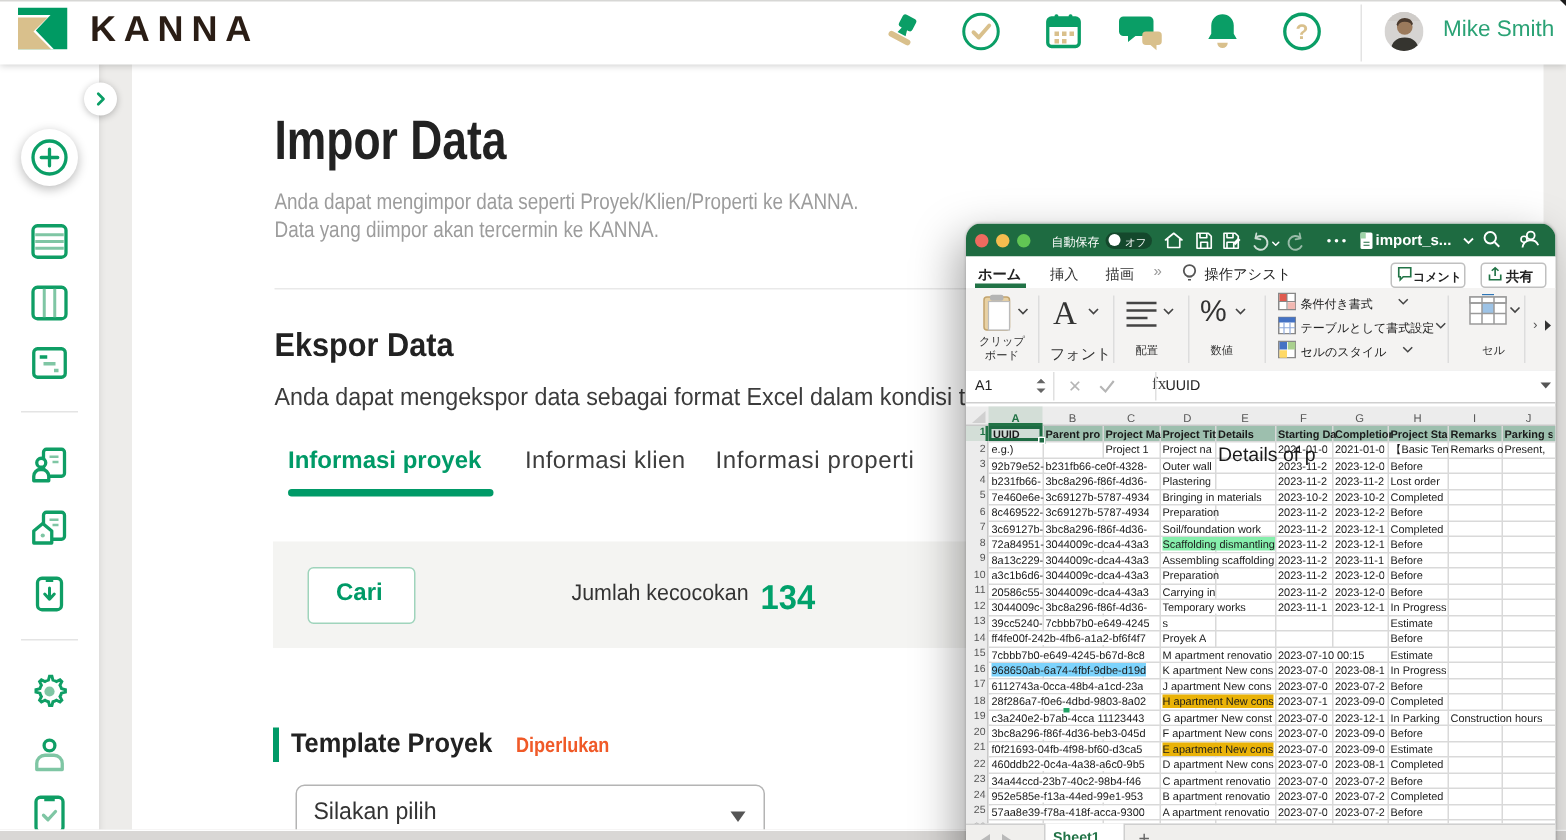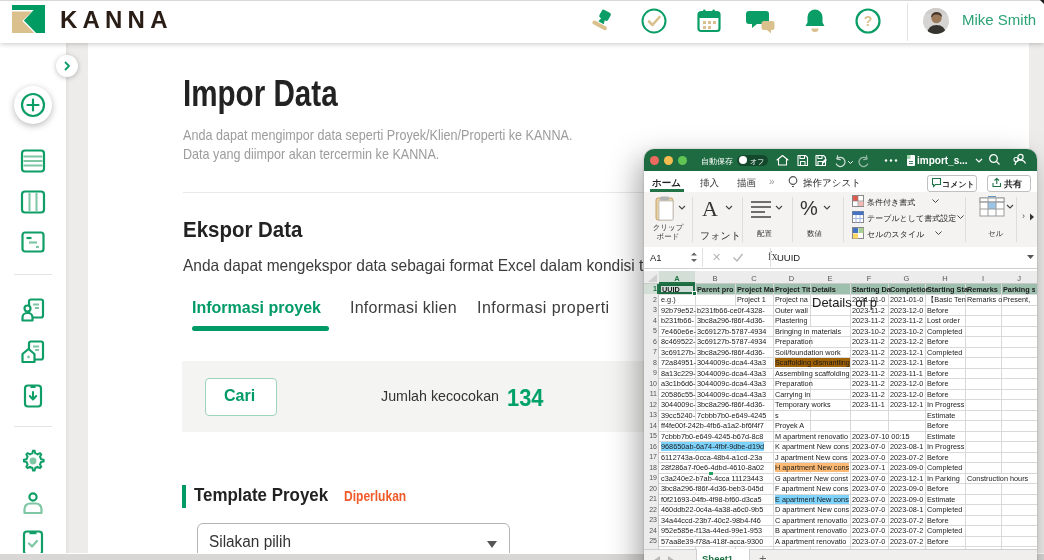--- a/index.html
+++ b/index.html
@@ -379,21 +379,21 @@
 <div class="abs" style="left:281px;top:134.5px;width:1px;height:265.5px;background:#d9d9d9;"></div>
 <div class="abs" style="left:321px;top:134.5px;width:1px;height:265.5px;background:#d9d9d9;"></div>
 <div class="abs" style="left:357px;top:134.5px;width:1px;height:265.5px;background:#d9d9d9;"></div>
 <div class="abs nw" style="left:17px;top:135.7px;font-size:7.3px;font-weight:bold;color:#1a1a1a;max-width:374px;overflow:hidden;">UUID</div>
 <div class="abs nw" style="left:53px;top:135.7px;font-size:7.3px;font-weight:bold;color:#1a1a1a;max-width:338px;overflow:hidden;">Parent pro</div>
 <div class="abs nw" style="left:93px;top:135.7px;font-size:7.3px;font-weight:bold;color:#1a1a1a;max-width:298px;overflow:hidden;">Project Ma</div>
 <div class="abs nw" style="left:131px;top:135.7px;font-size:7.3px;font-weight:bold;color:#1a1a1a;max-width:260px;overflow:hidden;">Project Tit</div>
 <div class="abs nw" style="left:168px;top:135.7px;font-size:7.3px;font-weight:bold;color:#1a1a1a;max-width:223px;overflow:hidden;">Details</div>
 <div class="abs nw" style="left:208px;top:135.7px;font-size:7.3px;font-weight:bold;color:#1a1a1a;max-width:183px;overflow:hidden;">Starting Dа</div>
 <div class="abs nw" style="left:246px;top:135.7px;font-size:7.3px;font-weight:bold;color:#1a1a1a;max-width:145px;overflow:hidden;">Completior</div>
-<div class="abs nw" style="left:283px;top:135.7px;font-size:7.3px;font-weight:bold;color:#1a1a1a;max-width:108px;overflow:hidden;">Starting Stа</div>
+<div class="abs nw" style="left:283px;top:135.7px;font-size:7.3px;font-weight:bold;color:#1a1a1a;max-width:108px;overflow:hidden;">Project Stа</div>
 <div class="abs nw" style="left:323px;top:135.7px;font-size:7.3px;font-weight:bold;color:#1a1a1a;max-width:68px;overflow:hidden;">Remarks</div>
 <div class="abs nw" style="left:359px;top:135.7px;font-size:7.3px;font-weight:bold;color:#1a1a1a;max-width:32px;overflow:hidden;">Parking s</div>
 <div class="abs nw" style="left:17px;top:146.2px;font-size:7.3px;font-weight:normal;color:#1a1a1a;max-width:374px;overflow:hidden;">e.g.)</div>
 <div class="abs nw" style="left:93px;top:146.2px;font-size:7.3px;font-weight:normal;color:#1a1a1a;max-width:298px;overflow:hidden;">Project 1</div>
 <div class="abs nw" style="left:131px;top:146.2px;font-size:7.3px;font-weight:normal;color:#1a1a1a;max-width:260px;overflow:hidden;">Project na</div>
 <div class="abs nw" style="left:168px;top:146.2px;font-size:13px;font-weight:normal;color:#1a1a1a;max-width:223px;overflow:hidden;">Details of p</div>
 <div class="abs nw" style="left:208px;top:146.2px;font-size:7.3px;font-weight:normal;color:#1a1a1a;max-width:183px;overflow:hidden;">2021-01-0</div>
 <div class="abs nw" style="left:246px;top:146.2px;font-size:7.3px;font-weight:normal;color:#1a1a1a;max-width:145px;overflow:hidden;">2021-01-0</div>
 <div class="abs nw" style="left:283px;top:146.2px;font-size:7.3px;font-weight:normal;color:#1a1a1a;max-width:108px;overflow:hidden;">【Basic Ten</div>
 <div class="abs nw" style="left:323px;top:146.2px;font-size:7.3px;font-weight:normal;color:#1a1a1a;max-width:68px;overflow:hidden;">Remarks o</div>
@@ -423,21 +423,21 @@
 <div class="abs nw" style="left:246px;top:188.2px;font-size:7.3px;font-weight:normal;color:#1a1a1a;max-width:145px;overflow:hidden;">2023-12-2</div>
 <div class="abs nw" style="left:283px;top:188.2px;font-size:7.3px;font-weight:normal;color:#1a1a1a;max-width:108px;overflow:hidden;">Before</div>
 <div class="abs nw" style="left:17px;top:198.7px;font-size:7.3px;font-weight:normal;color:#1a1a1a;max-width:374px;overflow:hidden;">3c69127b-</div>
 <div class="abs nw" style="left:53px;top:198.7px;font-size:7.3px;font-weight:normal;color:#1a1a1a;background:#fff;max-width:338px;overflow:hidden;">3bc8a296-f86f-4d36-</div>
 <div class="abs nw" style="left:131px;top:198.7px;font-size:7.3px;font-weight:normal;color:#1a1a1a;background:#fff;max-width:260px;overflow:hidden;">Soil/foundation work</div>
 <div class="abs nw" style="left:208px;top:198.7px;font-size:7.3px;font-weight:normal;color:#1a1a1a;max-width:183px;overflow:hidden;">2023-11-2</div>
 <div class="abs nw" style="left:246px;top:198.7px;font-size:7.3px;font-weight:normal;color:#1a1a1a;max-width:145px;overflow:hidden;">2023-12-1</div>
 <div class="abs nw" style="left:283px;top:198.7px;font-size:7.3px;font-weight:normal;color:#1a1a1a;max-width:108px;overflow:hidden;">Completed</div>
 <div class="abs nw" style="left:17px;top:209.2px;font-size:7.3px;font-weight:normal;color:#1a1a1a;max-width:374px;overflow:hidden;">72a84951-</div>
 <div class="abs nw" style="left:53px;top:209.2px;font-size:7.3px;font-weight:normal;color:#1a1a1a;background:#fff;max-width:338px;overflow:hidden;">3044009c-dca4-43a3</div>
-<div class="abs nw" style="left:131px;top:209.2px;font-size:7.3px;font-weight:normal;color:#1a1a1a;background:#a16207;max-width:260px;overflow:hidden;">Scaffolding dismantling</div>
+<div class="abs nw" style="left:131px;top:209.2px;font-size:7.3px;font-weight:normal;color:#1a1a1a;background:#86efac;max-width:260px;overflow:hidden;">Scaffolding dismantling</div>
 <div class="abs nw" style="left:208px;top:209.2px;font-size:7.3px;font-weight:normal;color:#1a1a1a;max-width:183px;overflow:hidden;">2023-11-2</div>
 <div class="abs nw" style="left:246px;top:209.2px;font-size:7.3px;font-weight:normal;color:#1a1a1a;max-width:145px;overflow:hidden;">2023-12-1</div>
 <div class="abs nw" style="left:283px;top:209.2px;font-size:7.3px;font-weight:normal;color:#1a1a1a;max-width:108px;overflow:hidden;">Before</div>
 <div class="abs nw" style="left:17px;top:219.7px;font-size:7.3px;font-weight:normal;color:#1a1a1a;max-width:374px;overflow:hidden;">8a13c229-</div>
 <div class="abs nw" style="left:53px;top:219.7px;font-size:7.3px;font-weight:normal;color:#1a1a1a;background:#fff;max-width:338px;overflow:hidden;">3044009c-dca4-43a3</div>
 <div class="abs nw" style="left:131px;top:219.7px;font-size:7.3px;font-weight:normal;color:#1a1a1a;background:#fff;max-width:260px;overflow:hidden;">Assembling scaffolding</div>
 <div class="abs nw" style="left:208px;top:219.7px;font-size:7.3px;font-weight:normal;color:#1a1a1a;max-width:183px;overflow:hidden;">2023-11-2</div>
 <div class="abs nw" style="left:246px;top:219.7px;font-size:7.3px;font-weight:normal;color:#1a1a1a;max-width:145px;overflow:hidden;">2023-11-1</div>
 <div class="abs nw" style="left:283px;top:219.7px;font-size:7.3px;font-weight:normal;color:#1a1a1a;max-width:108px;overflow:hidden;">Before</div>
 <div class="abs nw" style="left:17px;top:230.2px;font-size:7.3px;font-weight:normal;color:#1a1a1a;max-width:374px;overflow:hidden;">a3c1b6d6-</div>
@@ -472,38 +472,38 @@
 <div class="abs nw" style="left:17px;top:293.2px;font-size:7.3px;font-weight:normal;color:#1a1a1a;background:#7dd3fc;max-width:374px;overflow:hidden;">968650ab-6a74-4fbf-9dbe-d19d</div>
 <div class="abs nw" style="left:131px;top:293.2px;font-size:7.3px;font-weight:normal;color:#1a1a1a;background:#fff;max-width:260px;overflow:hidden;">K apartment New cons</div>
 <div class="abs nw" style="left:208px;top:293.2px;font-size:7.3px;font-weight:normal;color:#1a1a1a;max-width:183px;overflow:hidden;">2023-07-0</div>
 <div class="abs nw" style="left:246px;top:293.2px;font-size:7.3px;font-weight:normal;color:#1a1a1a;max-width:145px;overflow:hidden;">2023-08-1</div>
 <div class="abs nw" style="left:283px;top:293.2px;font-size:7.3px;font-weight:normal;color:#1a1a1a;background:#fff;max-width:108px;overflow:hidden;">In Progress</div>
 <div class="abs nw" style="left:17px;top:303.7px;font-size:7.3px;font-weight:normal;color:#1a1a1a;background:#fff;max-width:374px;overflow:hidden;">6112743a-0cca-48b4-a1cd-23a</div>
 <div class="abs nw" style="left:131px;top:303.7px;font-size:7.3px;font-weight:normal;color:#1a1a1a;background:#fff;max-width:260px;overflow:hidden;">J apartment New cons</div>
 <div class="abs nw" style="left:208px;top:303.7px;font-size:7.3px;font-weight:normal;color:#1a1a1a;max-width:183px;overflow:hidden;">2023-07-0</div>
 <div class="abs nw" style="left:246px;top:303.7px;font-size:7.3px;font-weight:normal;color:#1a1a1a;max-width:145px;overflow:hidden;">2023-07-2</div>
 <div class="abs nw" style="left:283px;top:303.7px;font-size:7.3px;font-weight:normal;color:#1a1a1a;max-width:108px;overflow:hidden;">Before</div>
-<div class="abs nw" style="left:17px;top:314.2px;font-size:7.3px;font-weight:normal;color:#1a1a1a;background:#fff;max-width:374px;overflow:hidden;">28f286a7-f0e6-4dbd-4610-8a02</div>
-<div class="abs nw" style="left:131px;top:314.2px;font-size:7.3px;font-weight:normal;color:#1a1a1a;background:#fdba74;max-width:260px;overflow:hidden;">H apartment New cons</div>
+<div class="abs nw" style="left:17px;top:314.2px;font-size:7.3px;font-weight:normal;color:#1a1a1a;background:#fff;max-width:374px;overflow:hidden;">28f286a7-f0e6-4dbd-9803-8a02</div>
+<div class="abs nw" style="left:131px;top:314.2px;font-size:7.3px;font-weight:normal;color:#1a1a1a;background:#eab308;max-width:260px;overflow:hidden;">H apartment New cons</div>
 <div class="abs nw" style="left:208px;top:314.2px;font-size:7.3px;font-weight:normal;color:#1a1a1a;max-width:183px;overflow:hidden;">2023-07-1</div>
 <div class="abs nw" style="left:246px;top:314.2px;font-size:7.3px;font-weight:normal;color:#1a1a1a;max-width:145px;overflow:hidden;">2023-09-0</div>
 <div class="abs nw" style="left:283px;top:314.2px;font-size:7.3px;font-weight:normal;color:#1a1a1a;max-width:108px;overflow:hidden;">Completed</div>
 <div class="abs nw" style="left:17px;top:324.7px;font-size:7.3px;font-weight:normal;color:#1a1a1a;background:#fff;max-width:374px;overflow:hidden;">c3a240e2-b7ab-4cca 11123443</div>
 <div class="abs nw" style="left:131px;top:324.7px;font-size:7.3px;font-weight:normal;color:#1a1a1a;background:#fff;max-width:260px;overflow:hidden;">G apartmer New const</div>
 <div class="abs nw" style="left:208px;top:324.7px;font-size:7.3px;font-weight:normal;color:#1a1a1a;max-width:183px;overflow:hidden;">2023-07-0</div>
 <div class="abs nw" style="left:246px;top:324.7px;font-size:7.3px;font-weight:normal;color:#1a1a1a;max-width:145px;overflow:hidden;">2023-12-1</div>
 <div class="abs nw" style="left:283px;top:324.7px;font-size:7.3px;font-weight:normal;color:#1a1a1a;max-width:108px;overflow:hidden;">In Parking</div>
 <div class="abs nw" style="left:323px;top:324.7px;font-size:7.3px;font-weight:normal;color:#1a1a1a;background:#fff;max-width:68px;overflow:hidden;">Construction hours</div>
 <div class="abs nw" style="left:17px;top:335.2px;font-size:7.3px;font-weight:normal;color:#1a1a1a;background:#fff;max-width:374px;overflow:hidden;">3bc8a296-f86f-4d36-beb3-045d</div>
 <div class="abs nw" style="left:131px;top:335.2px;font-size:7.3px;font-weight:normal;color:#1a1a1a;background:#fff;max-width:260px;overflow:hidden;">F apartment New cons</div>
 <div class="abs nw" style="left:208px;top:335.2px;font-size:7.3px;font-weight:normal;color:#1a1a1a;max-width:183px;overflow:hidden;">2023-07-0</div>
 <div class="abs nw" style="left:246px;top:335.2px;font-size:7.3px;font-weight:normal;color:#1a1a1a;max-width:145px;overflow:hidden;">2023-09-0</div>
 <div class="abs nw" style="left:283px;top:335.2px;font-size:7.3px;font-weight:normal;color:#1a1a1a;max-width:108px;overflow:hidden;">Before</div>
 <div class="abs nw" style="left:17px;top:345.7px;font-size:7.3px;font-weight:normal;color:#1a1a1a;background:#fff;max-width:374px;overflow:hidden;">f0f21693-04fb-4f98-bf60-d3ca5</div>
-<div class="abs nw" style="left:131px;top:345.7px;font-size:7.3px;font-weight:normal;color:#1a1a1a;background:#7dd3fc;max-width:260px;overflow:hidden;">E apartment New cons</div>
+<div class="abs nw" style="left:131px;top:345.7px;font-size:7.3px;font-weight:normal;color:#1a1a1a;background:#eab308;max-width:260px;overflow:hidden;">E apartment New cons</div>
 <div class="abs nw" style="left:208px;top:345.7px;font-size:7.3px;font-weight:normal;color:#1a1a1a;max-width:183px;overflow:hidden;">2023-07-0</div>
 <div class="abs nw" style="left:246px;top:345.7px;font-size:7.3px;font-weight:normal;color:#1a1a1a;max-width:145px;overflow:hidden;">2023-09-0</div>
 <div class="abs nw" style="left:283px;top:345.7px;font-size:7.3px;font-weight:normal;color:#1a1a1a;max-width:108px;overflow:hidden;">Estimate</div>
 <div class="abs nw" style="left:17px;top:356.2px;font-size:7.3px;font-weight:normal;color:#1a1a1a;background:#fff;max-width:374px;overflow:hidden;">460ddb22-0c4a-4a38-a6c0-9b5</div>
 <div class="abs nw" style="left:131px;top:356.2px;font-size:7.3px;font-weight:normal;color:#1a1a1a;background:#fff;max-width:260px;overflow:hidden;">D apartment New cons</div>
 <div class="abs nw" style="left:208px;top:356.2px;font-size:7.3px;font-weight:normal;color:#1a1a1a;max-width:183px;overflow:hidden;">2023-07-0</div>
 <div class="abs nw" style="left:246px;top:356.2px;font-size:7.3px;font-weight:normal;color:#1a1a1a;max-width:145px;overflow:hidden;">2023-08-1</div>
 <div class="abs nw" style="left:283px;top:356.2px;font-size:7.3px;font-weight:normal;color:#1a1a1a;max-width:108px;overflow:hidden;">Completed</div>
 <div class="abs nw" style="left:17px;top:366.7px;font-size:7.3px;font-weight:normal;color:#1a1a1a;background:#fff;max-width:374px;overflow:hidden;">34a44ccd-23b7-40c2-98b4-f46</div>
 <div class="abs nw" style="left:131px;top:366.7px;font-size:7.3px;font-weight:normal;color:#1a1a1a;background:#fff;max-width:260px;overflow:hidden;">C apartment renovatio</div>

